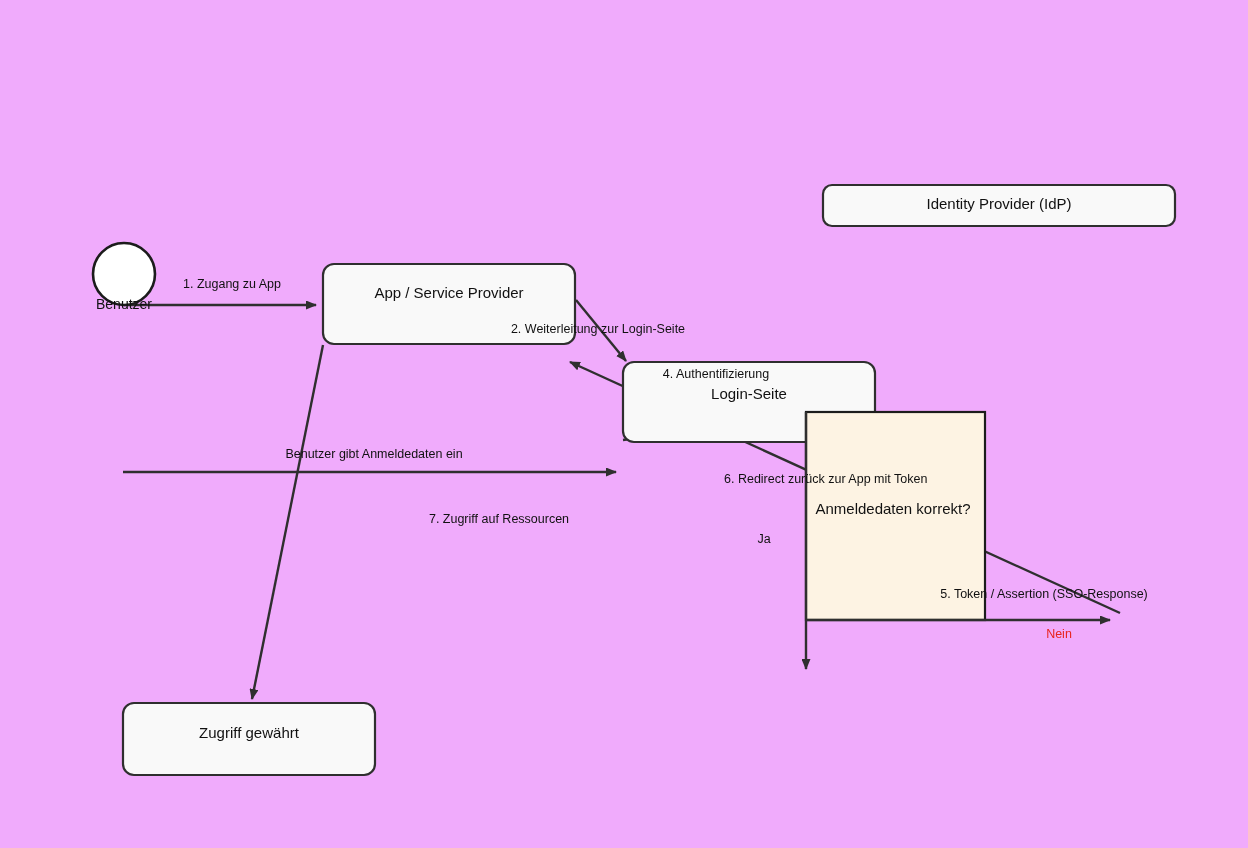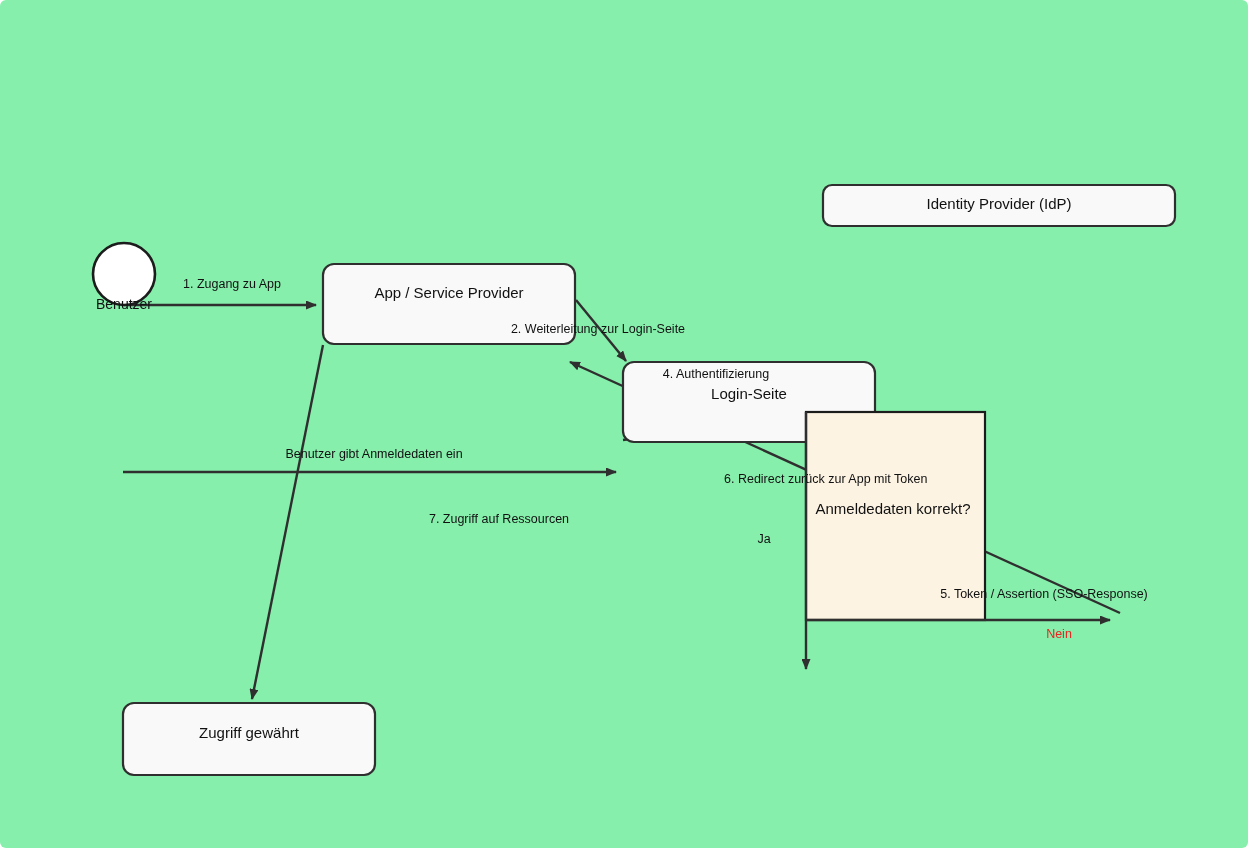--- a/index.html
+++ b/index.html
@@ -8,23 +8,22 @@
     padding: 0;
     background: #ffffff;
   }
   body {
     font-family: "Liberation Sans", sans-serif;
   }
   #canvas {
     position: relative;
     width: 1248px;
     height: 848px;
-    background: #86efac;
+    background: #f0abfc;
     overflow: hidden;
-    border-radius: 6px;
   }
   #diagram-svg {
     position: absolute;
     left: 0;
     top: 0;
     width: 1248px;
     height: 848px;
   }
   .node-rect {
     fill: #f9f9f9;

